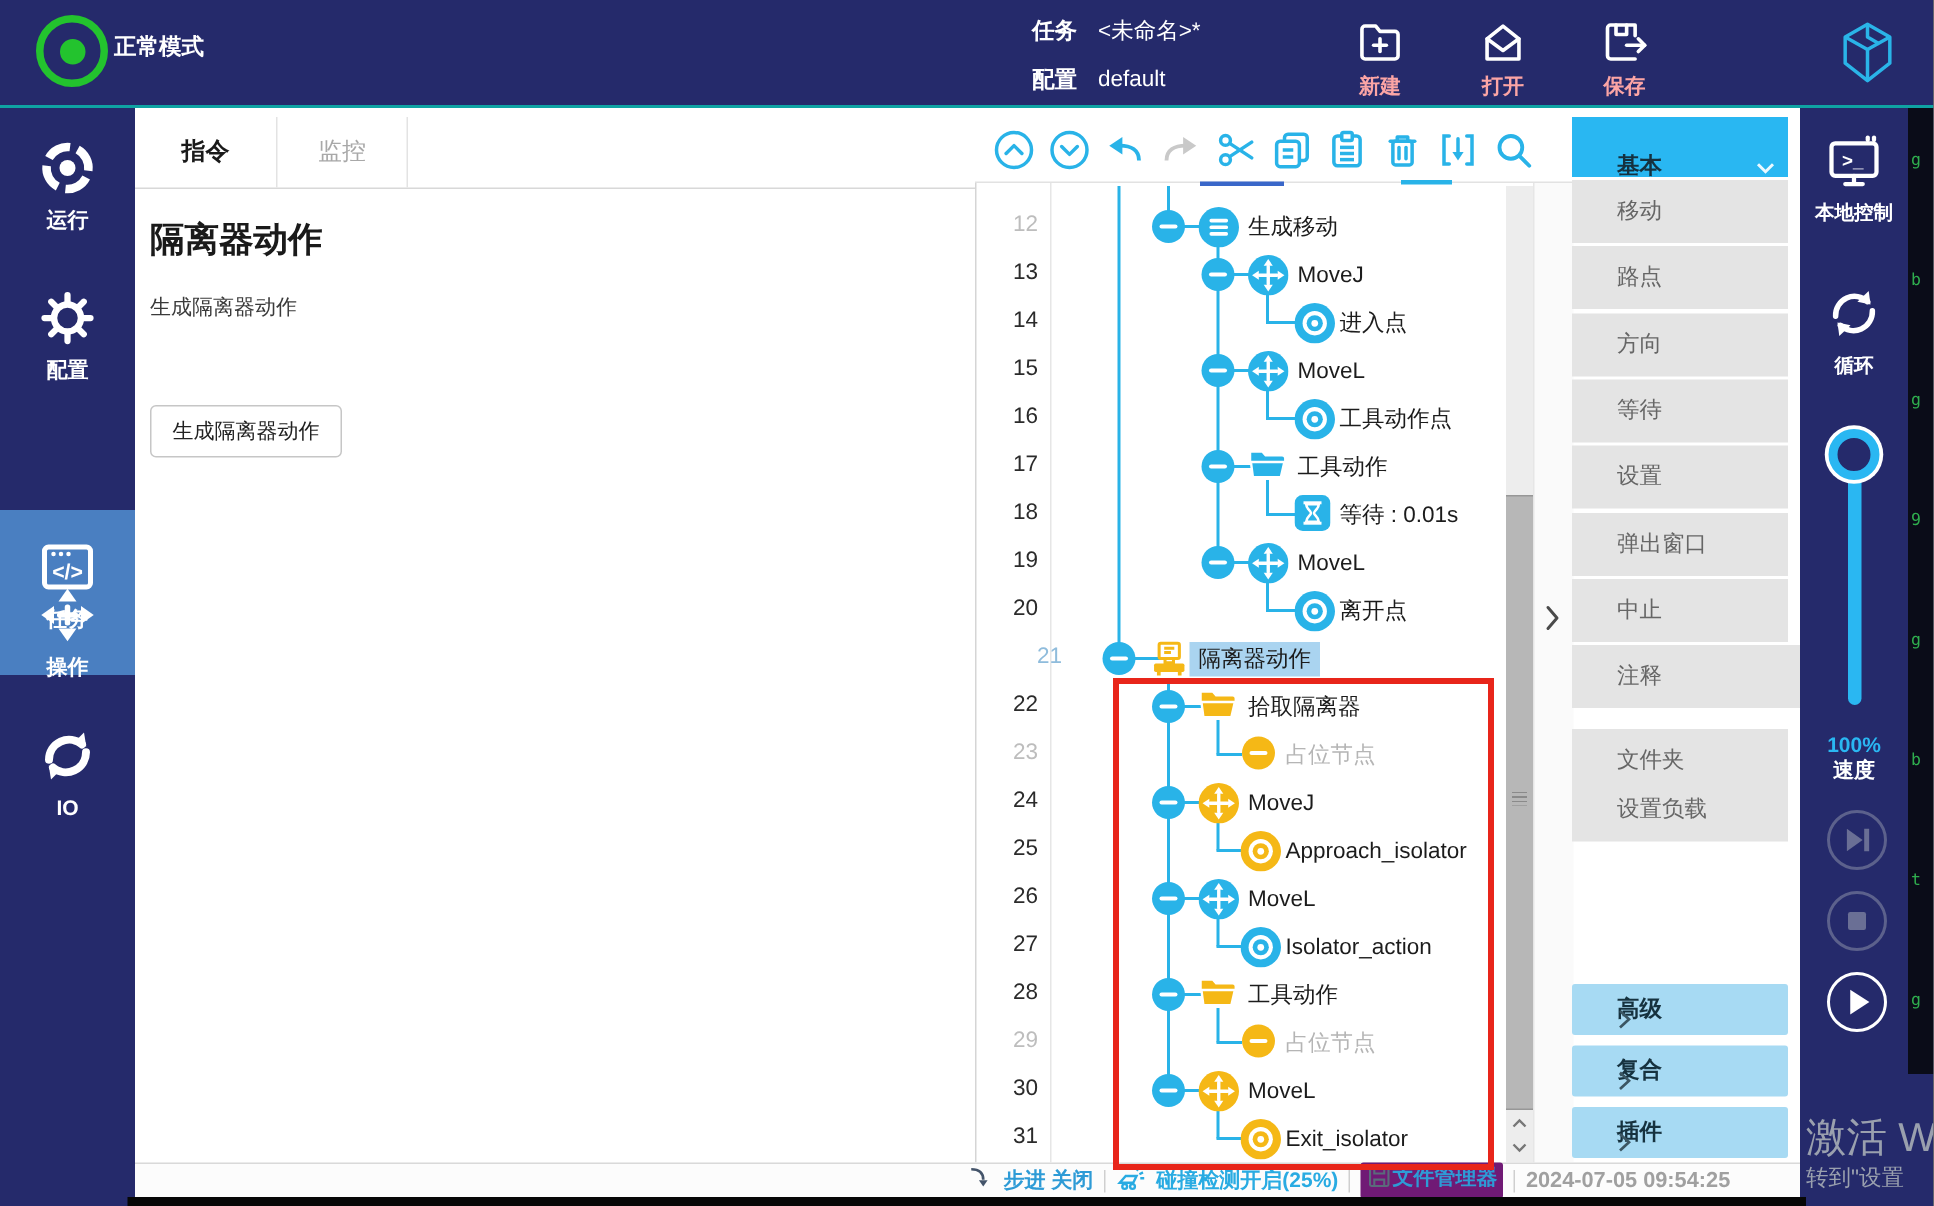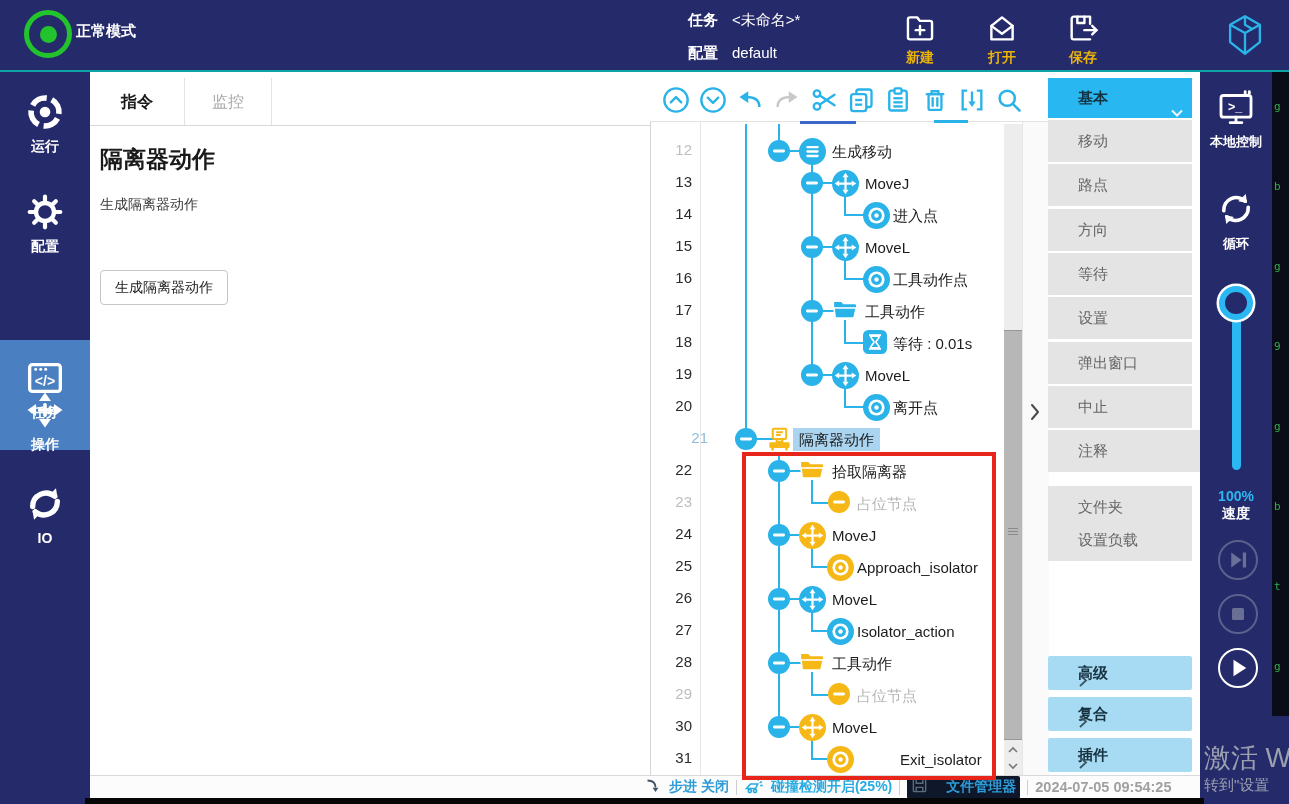--- a/index.html
+++ b/index.html
@@ -6,21 +6,21 @@
   .app{position:relative;width:1289px;height:804px;background:#fff;overflow:hidden;
        font-family:"Liberation Sans","DejaVu Sans",sans-serif;-webkit-font-smoothing:antialiased;}
   .abs{position:absolute;}
   
   .topbar{left:0;top:0;width:1289px;height:70px;background:#252a6b;}
   .teal-line{left:0;top:70px;width:1289px;height:2px;background:#0fa3a3;}
   .mode-dot{left:24px;top:10px;width:38px;height:38px;border:5px solid #23c32e;border-radius:50%;}
   .mode-dot i{position:absolute;left:50%;top:50%;width:17px;height:17px;margin:-8.5px 0 0 -8.5px;background:#23c32e;border-radius:50%;}
   .topbar .wlabel{color:#fff;font-size:15px;font-weight:bold;}
   .topbar .wvalue{color:#fff;font-size:15px;}
-  .tb-action{width:70px;text-align:center;color:#eab308;font-size:14px;font-weight:bold;cursor:pointer;}
+  .tb-action{width:70px;text-align:center;color:#fca5a5;font-size:14px;font-weight:bold;cursor:pointer;}
   .tb-action svg{display:block;margin:0 auto 4px;}
   
   .lsidebar{left:0;top:72px;width:90px;height:732px;background:#252a6b;}
   .ls-item{position:absolute;left:0;width:90px;text-align:center;color:#fff;font-size:14px;font-weight:bold;cursor:pointer;}
   .ls-item svg{display:block;margin:0 auto 6px;}
   .ls-active{position:absolute;left:0;top:268px;width:90px;height:110px;background:#4a7fc1;}
   @supports ((-webkit-background-clip:text) or (background-clip:text)){
     .badge{background-image:linear-gradient(90deg,#f09a2e,#e7bb35,#9ecf3f,#4fc24a);
            -webkit-background-clip:text;background-clip:text;color:transparent;}
   }
@@ -46,21 +46,21 @@
   .red-rect{left:742px;top:452px;width:246px;height:320px;border:4px solid #e8251a;z-index:40;pointer-events:none;}
   
   .scroll-track{left:1004px;top:124px;width:18px;height:651px;background:#ededed;}
   .scroll-thumb{left:1004px;top:330px;width:18px;height:408px;background:#b7b7b7;border-top:1px solid #979797;border-bottom:1px solid #979797;cursor:pointer;}
   .scroll-grip{left:1008px;top:528px;width:10px;height:9px;background:repeating-linear-gradient(#8a8a8a 0 1px,transparent 1px 3px);}
   .scroll-btn{position:absolute;left:1006px;width:14px;height:12px;cursor:pointer;}
   .expander-strip{left:1022px;top:122px;width:26px;height:653px;background:#fafafa;border-left:1px solid #e6e6e6;}
   .expander{left:1028px;top:400px;width:14px;height:24px;cursor:pointer;}
   
   .pal-header{left:1048px;top:78px;width:144px;height:40px;background:#29b7f2;cursor:pointer;}
-  .pal-header span{position:absolute;left:30px;top:0;line-height:40px;font-size:15px;font-weight:bold;color:#15313f;}
+  .pal-header span{position:absolute;left:30px;top:13px;line-height:40px;font-size:15px;font-weight:bold;color:#15313f;}
   .pal-item{position:absolute;left:1048px;width:144px;height:42px;background:#e4e4e4;cursor:pointer;}
   .pal-item span{position:absolute;left:30px;top:0;line-height:42px;font-size:15px;color:#666;}
   .pal-group{position:absolute;left:1048px;width:144px;height:34px;background:#a7daf3;border-radius:2px;cursor:pointer;}
   .pal-group span{position:absolute;left:30px;top:0;line-height:34px;font-size:15px;font-weight:bold;color:#16323f;}
   
   .rsidebar{left:1200px;top:72px;width:89px;height:732px;background:#252a6b;}
   .rs-item{position:absolute;left:1200px;width:72px;text-align:center;color:#fff;font-size:13px;font-weight:bold;cursor:pointer;}
   .rs-item svg{display:block;margin:0 auto 5px;}
   .slider-track{left:1232px;top:300px;width:9px;height:170px;background:#2ab7f2;border-radius:5px;cursor:pointer;}
   .slider-knob{left:1219px;top:286px;width:22px;height:22px;border:6px solid #2ab7f2;background:#252a6b;border-radius:50%;box-shadow:0 0 0 2.5px #fff;cursor:pointer;}
@@ -72,21 +72,21 @@
   .edge-strip span{position:absolute;left:2px;color:#2fae4e;font-size:11px;font-family:"DejaVu Sans Mono",monospace;}
   .wm1{left:1204px;top:740px;font-size:27px;color:#9aa0ae;white-space:nowrap;z-index:90;pointer-events:none;}
   .wm2{left:1204px;top:776px;font-size:15px;color:#9aa0ae;white-space:nowrap;z-index:90;pointer-events:none;}
   
   .statusbar{left:90px;top:775px;width:1110px;height:23px;background:#fcfcfc;border-top:1px solid #d9d9d9;}
   .sb-row{position:absolute;left:645px;top:775px;height:24px;display:flex;align-items:center;gap:7px;}
   .sb-text-blue{color:#2e9bd6;font-size:14px;font-weight:bold;white-space:nowrap;}
   .sb-text-cyan{color:#29abe2;font-size:14px;font-weight:bold;white-space:nowrap;}
   .sb-ts{color:#a0a0a0;font-size:14.5px;font-weight:bold;white-space:nowrap;}
   .sb-div{width:1px;height:15px;background:#cfcfcf;}
-  .fm-chip{display:flex;align-items:center;gap:18px;background:#0f172a;padding:1px 4px;border-radius:2px;}
+  .fm-chip{display:flex;align-items:flex-start;gap:0;background:#701a75;padding:1px 4px;border-radius:2px;}
   .black-strip{left:85px;top:798px;width:1119px;height:6px;background:#060606;}
 </style>
 </head>
 <body>
 
 <div class="app">
 
   <div class="abs topbar">
     <div class="abs mode-dot">
         <i></i>
@@ -527,21 +527,21 @@
           </g>
         </svg></div>
       <div class="tlabel" style="left: 832px; top: 715.5px;">MoveL</div>
       <div class="tree-num" style="top: 749px;">31</div>
       <div class="tnode" style="left: 826.5px; top: 745.5px;"><svg width="27" height="27" viewBox="0 0 24 24">
           <circle cx="12" cy="12" r="12" fill="#f5b816"></circle>
           <circle cx="12" cy="12" r="7.2" fill="#fff"></circle>
           <circle cx="12" cy="12" r="4.8" fill="#f5b816"></circle>
           <circle cx="12" cy="12" r="2" fill="#fff"></circle>
         </svg></div>
-      <div class="tlabel" style="left: 857px; top: 747.5px; margin-left: 43px;">Exit_isolator</div>
+      <div class="tlabel" style="left: 857px; top: 747.5px;">Exit_isolator</div>
     </div>
   <div class="abs red-rect"></div>
 
   <div class="abs scroll-track"></div>
   <div class="abs scroll-thumb"></div>
   <div class="abs scroll-grip"></div>
   <div class="scroll-btn" style="top:742px;">
     <svg width="14" height="12" viewBox="0 0 14 12">
         <polyline points="3,8 7,4 11,8" fill="none" stroke="#777" stroke-width="1.6"></polyline>
       </svg></div>

